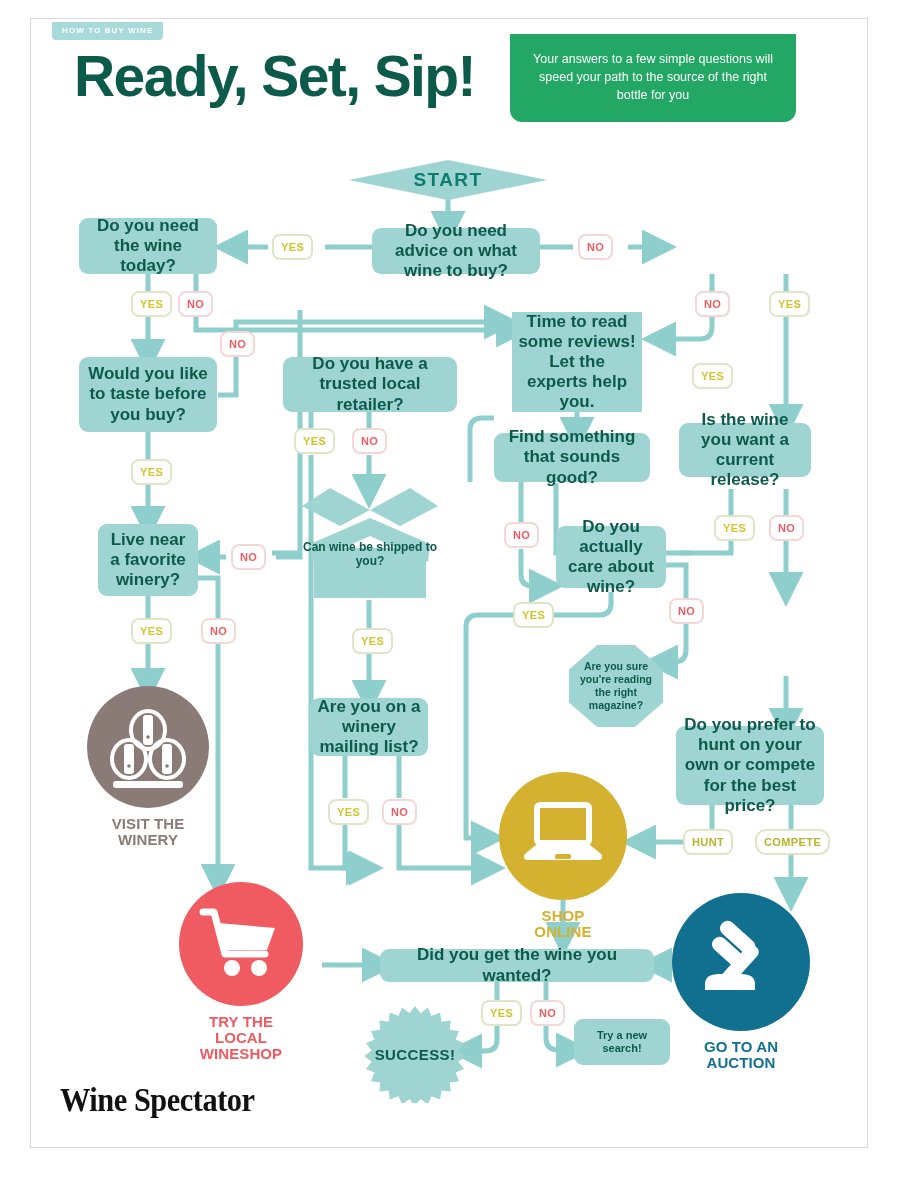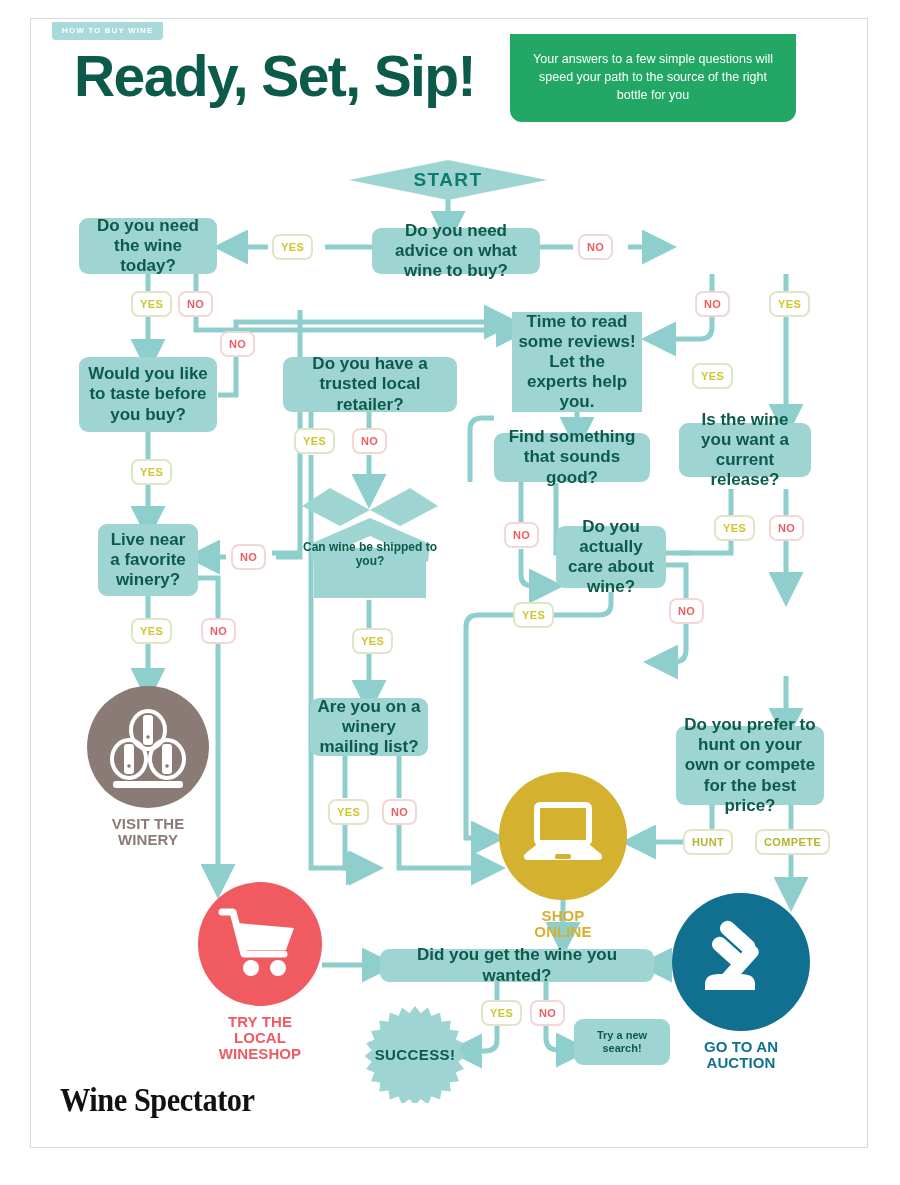--- a/index.html
+++ b/index.html
@@ -262,20 +262,21 @@
       <path d="M10,56 L70,30 L70,48 L12,74 Z" fill="#9ed4d2"></path>
       <path d="M130,56 L70,30 L70,48 L128,74 Z" fill="#9ed4d2"></path>
       <path d="M30,0 L70,22 L40,38 L2,18 Z" fill="#9ed4d2"></path>
       <path d="M110,0 L70,22 L100,38 L138,18 Z" fill="#9ed4d2"></path>
     </svg>
     <div class="lbl">Can wine be shipped to you?</div>
   </div>
 
   <div class="node small" style="left:556px;top:526px;width:110px;height:62px;">Do you actually care about wine?</div>
 
+  <div class="octagon" style="left:569px;top:645px;width:94px;height:82px;">Are you sure you're reading the right magazine?</div>
 
 
   <div class="node small" style="left:310px;top:698px;width:118px;height:58px;">Are you on a winery mailing list?</div>
 
   <div class="node small" style="left:676px;top:726px;width:148px;height:79px;">Do you prefer to hunt on your own or compete for the best price?</div>
 
   <div class="node small" style="left:380px;top:949px;width:274px;height:33px;">Did you get the wine you wanted?</div>
 
   <div class="node tiny" style="left:574px;top:1019px;width:96px;height:46px;">Try a new search!</div>
 
@@ -316,21 +317,21 @@
 
   <div class="pill no" style="left:669px;top:598px;">NO</div>
   <div class="pill yes" style="left:513px;top:602px;">YES</div>
 
   <div class="pill yes" style="left:352px;top:628px;">YES</div>
 
   <div class="pill yes" style="left:328px;top:799px;">YES</div>
   <div class="pill no" style="left:382px;top:799px;">NO</div>
 
   <div class="pill choice" style="left:683px;top:829px;">HUNT</div>
-  <div class="pill choice" style="left:755px;top:829px;">COMPETE</div>
+  <div class="pill choice" style="left:755px;top:829px;border-radius:11px;">COMPETE</div>
 
   <div class="pill yes" style="left:481px;top:1000px;">YES</div>
   <div class="pill no" style="left:530px;top:1000px;">NO</div>
 
   <div class="outcome" style="left:78px;top:686px;width:140px;">
     <div class="circle" style="width:122px;height:122px;background:#8a7b76;">
       <svg width="86" height="86" viewBox="0 0 86 86">
         <g fill="none" stroke="#ffffff" stroke-width="4">
           <ellipse cx="43" cy="26" rx="17" ry="19"></ellipse>
           <ellipse cx="24" cy="55" rx="17" ry="19"></ellipse>
@@ -348,21 +349,21 @@
           <circle cx="62" cy="62" r="1.8"></circle>
         </g>
       </svg>
     </div>
     <div class="cap" style="color:#8a7b76;">
       <div>VISIT THE</div>
       <div>WINERY</div>
     </div>
   </div>
 
-  <div class="outcome" style="left:194px;top:882px;width:132px;">
+  <div class="outcome" style="left:175px;top:882px;width:132px;">
     <div class="circle" style="width:124px;height:124px;background:#ef5b60;">
       <svg width="84" height="76" viewBox="0 0 84 76">
         <path d="M4,6 L15,6 L26,48 L66,48" fill="none" stroke="#ffffff" stroke-width="7" stroke-linecap="round" stroke-linejoin="round"></path>
         <path d="M19,17 L76,22 L68,44 L25,44 Z" fill="#ffffff"></path>
         <circle cx="33" cy="62" r="8" fill="#ffffff"></circle>
         <circle cx="60" cy="62" r="8" fill="#ffffff"></circle>
       </svg>
     </div>
     <div class="cap" style="color:#ef5b60;">
       <div>TRY THE</div>

